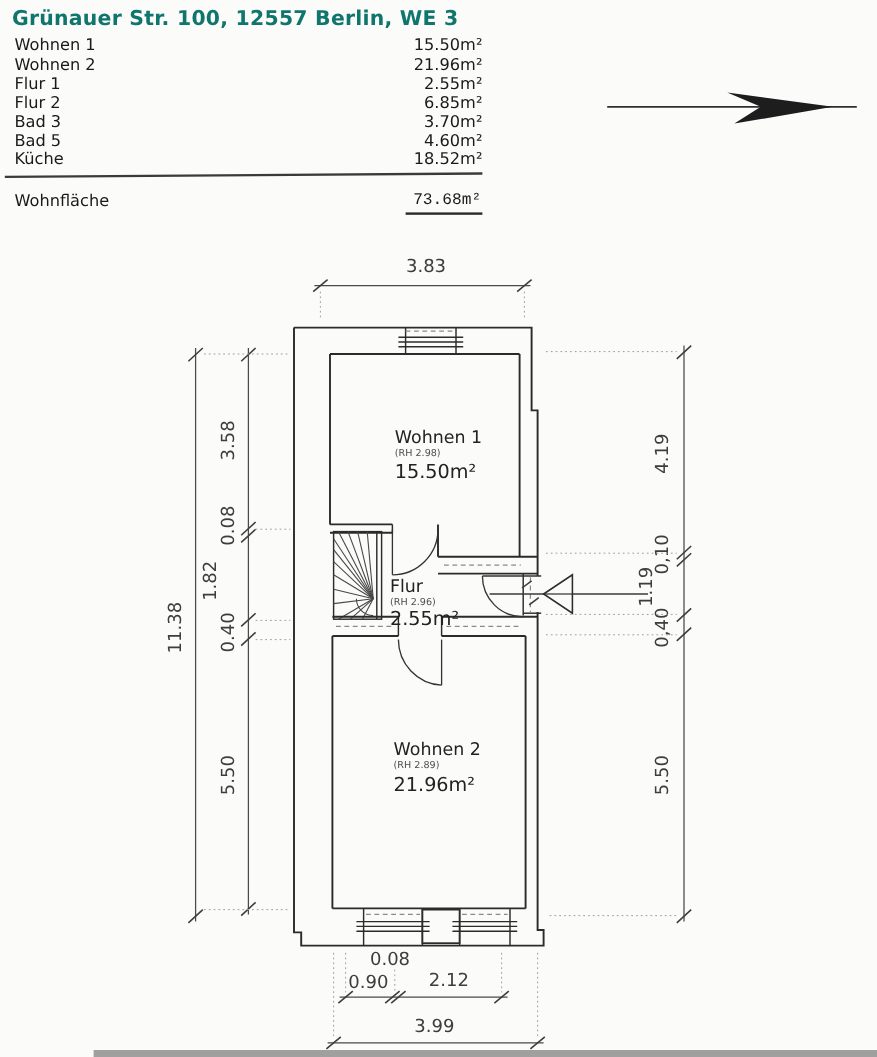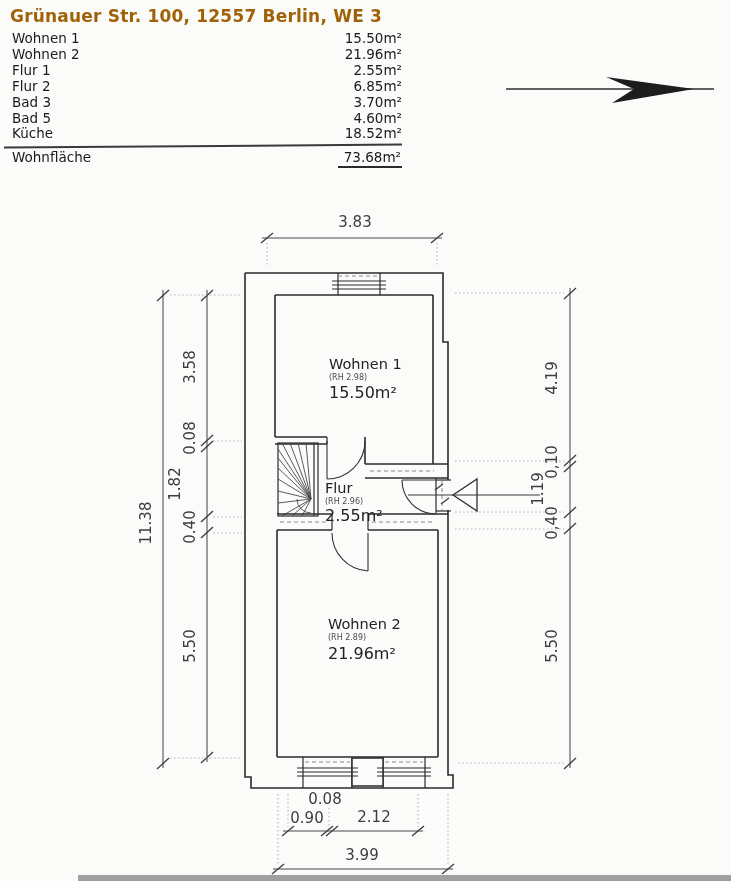--- a/index.html
+++ b/index.html
@@ -4,35 +4,35 @@
 <style>
   html,body{margin:0;padding:0;}
   body{
     width:731px;height:881px;position:relative;overflow:hidden;
     background:#fbfbfa;
     font-family:"DejaVu Sans","Liberation Sans",sans-serif;
     color:#1c1c1c;
   }
   .page-title{
     position:absolute;left:10px;top:6px;
-    font-size:17px;font-weight:bold;letter-spacing:.2px;color:#a16207;
+    font-size:17px;font-weight:bold;letter-spacing:.2px;color:#0f766e;
   }
   .area-table{position:absolute;left:0;top:28px;width:410px;}
   .trow{
     position:absolute;left:12px;width:390px;
     display:flex;justify-content:space-between;
     font-size:13.5px;line-height:16px;color:#1a1a1a;
   }
   .trow .tvalue{text-align:right;}
   .trule{
     position:absolute;left:4px;top:117px;width:398px;height:2px;
     background:#3a3a3a;transform:rotate(-0.4deg);
   }
-  .trow-total{top:121px;}
-  .trow-total .tvalue{border-bottom:2px solid #2a2a2a;padding:0 1px 1px 6px;}
+  .trow-total{top:132px;}
+  .trow-total .tvalue{border-bottom:2px solid #2a2a2a;padding:0 1px 1px 6px;font-family:Liberation Mono, monospace;}
   svg{position:absolute;left:0;top:0;}
   .wall{stroke:#2b2b2b;stroke-width:1.6;fill:none;}
   .wall-thin{stroke:#2b2b2b;stroke-width:1.2;fill:none;}
   .hidden-edge{stroke:#8a8a8a;stroke-width:1;fill:none;stroke-dasharray:4 3;}
   .dimline{stroke:#4a4a4a;stroke-width:1.05;fill:none;}
   .tick{stroke:#3c3c3c;stroke-width:1.3;fill:none;}
   .ext{stroke:#9d9d9d;stroke-width:.8;fill:none;stroke-dasharray:1.5 2.5;}
   .dimtext{font-family:"DejaVu Sans","Liberation Sans",sans-serif;font-size:15px;fill:#3d3d3d;}
   .roomname{font-family:"DejaVu Sans","Liberation Sans",sans-serif;font-size:14.5px;fill:#222;}
   .roomrh{font-family:"DejaVu Sans","Liberation Sans",sans-serif;font-size:8px;fill:#4c4c4c;}

